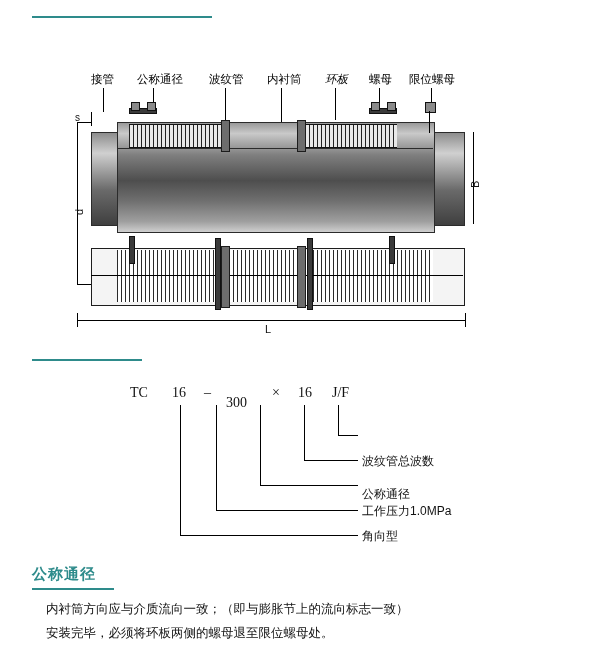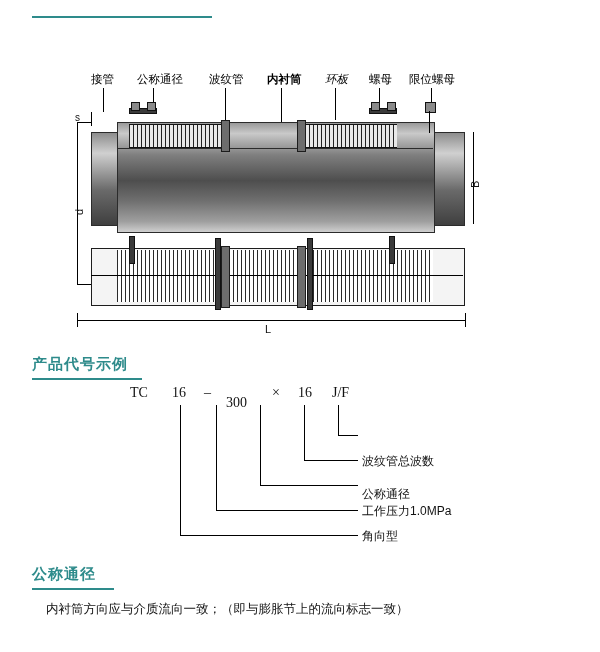--- a/index.html
+++ b/index.html
@@ -103,21 +103,21 @@
 
 <div id="sec1">
   <div class="underline"></div>
 </div>
 
 <div id="diagram">
 
   <div class="callout-label" style="left:22px;top:2px;">接管</div>
   <div class="callout-label" style="left:68px;top:2px;">公称通径</div>
   <div class="callout-label" style="left:140px;top:2px;">波纹管</div>
-  <div class="callout-label" style="left:198px;top:2px;font-weight:bold;">内衬筒</div>
+  <div class="callout-label" style="left:198px;top:2px;">内衬筒</div>
   <div class="callout-label" style="left:256px;top:2px;font-style:italic;">环板</div>
   <div class="callout-label" style="left:300px;top:2px;">螺母</div>
   <div class="callout-label" style="left:340px;top:2px;">限位螺母</div>
 
   <div class="vline" style="left:34px;top:18px;height:24px;"></div>
   <div class="vline" style="left:84px;top:18px;height:22px;"></div>
   <div class="vline" style="left:156px;top:18px;height:36px;"></div>
   <div class="vline" style="left:212px;top:18px;height:48px;"></div>
   <div class="vline" style="left:266px;top:18px;height:32px;"></div>
   <div class="vline" style="left:310px;top:18px;height:22px;"></div>
@@ -166,21 +166,20 @@
   <div class="vline" style="left:404px;top:62px;height:92px;"></div>
   <div class="dim-text rot" style="left:400px;top:118px;">B</div>
 
   <div class="hline" style="left:8px;top:250px;width:388px;"></div>
   <div class="vline" style="left:8px;top:243px;height:14px;"></div>
   <div class="vline" style="left:396px;top:243px;height:14px;"></div>
   <div class="dim-text" style="left:196px;top:253px;">L</div>
 </div>
 
 <div id="sec2">
-  <div class="section-title">产品代号示例</div>
   <div class="underline"></div>
 </div>
 
 <div id="code">
   <div class="code-part" style="left:98px;top:0px;">TC</div>
   <div class="code-part" style="left:140px;top:0px;">16</div>
   <div class="code-part" style="left:172px;top:0px;">–</div>
   <div class="code-part" style="left:194px;top:10px;">300</div>
   <div class="code-part" style="left:240px;top:0px;">×</div>
   <div class="code-part" style="left:266px;top:0px;">16</div>
@@ -206,13 +205,14 @@
   <div class="code-desc" style="left:330px;top:143px;">角向型</div>
 </div>
 
 <div id="sec3">
   <div class="section-title">公称通径</div>
   <div class="underline"></div>
 </div>
 
 <div id="install">
   <p>内衬筒方向应与介质流向一致；（即与膨胀节上的流向标志一致）</p>
+  <p>安装完毕，必须将环板两侧的螺母退至限位螺母处。</p>
 </div>
 
 </body></html>

